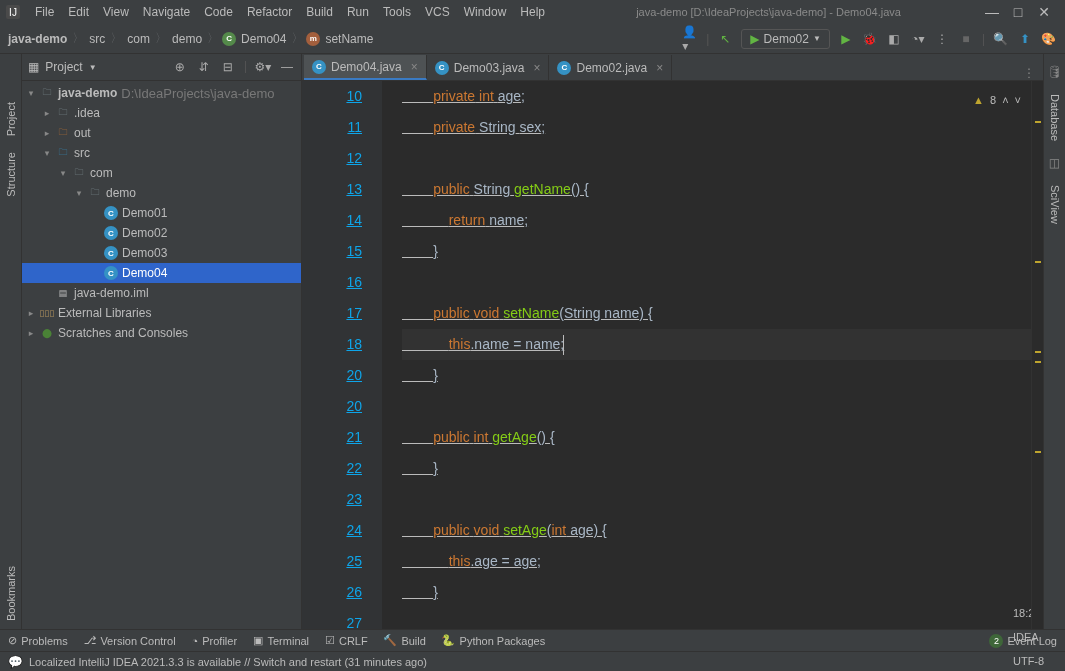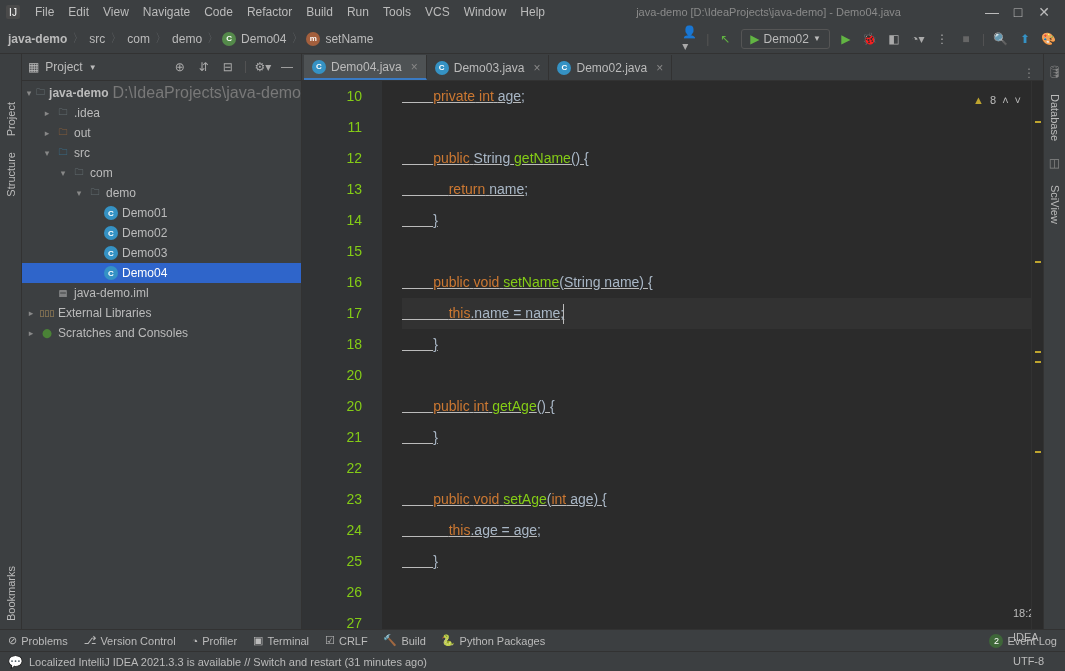--- a/index.html
+++ b/index.html
@@ -37,32 +37,32 @@
 .tree-row { display: flex; align-items: center; height: 20px; padding-left: 0; cursor: pointer; white-space: nowrap; }
 .tree-row.selected { background: #2f65ca; color: #fff; }
 .tree-arrow { width: 10px; display: inline-flex; justify-content: center; color: #888; font-size: 9px; }
 .tree-icon { width: 14px; height: 14px; display: inline-flex; align-items: center; justify-content: center; margin: 0 4px; border-radius: 2px; font-size: 9px; }
 .folder-icon { color: #87939a; }
 .folder-open { color: #87939a; }
 .folder-src { color: #3592c4; }
 .folder-out { color: #cc7832; }
 .java-cls { width: 14px; height: 14px; border-radius: 50%; background: #3592c4; color: #fff; font-size: 8px; font-weight: bold; }
 .tree-label { font-size: 12px; }
-.tree-path { color: #787878; font-size: 16px; margin-left: 4px; }
+.tree-path { color: #787878; font-size: 13px; margin-left: 4px; }
 
 .editor-area { flex: 1; display: flex; flex-direction: column; background: #2b2b2b; }
 .tabs { height: 27px; background: #3c3f41; display: flex; align-items: flex-end; border-bottom: 1px solid #323232; padding-left: 2px; }
 .tab { height: 25px; display: flex; align-items: center; padding: 0 8px; gap: 5px; background: #3c3f41; cursor: pointer; border-right: 1px solid #323232; }
 .tab.active { background: #4e5254; border-bottom: 2px solid #3a7bc4; }
 .tab-close { color: #888; font-size: 12px; margin-left: 4px; }
 .tab-java { width: 14px; height: 14px; border-radius: 50%; background: #3592c4; color: #fff; font-size: 8px; display: flex; align-items: center; justify-content: center; font-weight: bold; }
 .tabs-menu { margin-left: auto; margin-right: 8px; color: #888; cursor: pointer; }
 
 .editor { flex: 1; display: flex; position: relative; font-family: "Consolas", "Courier New", monospace; font-size: 14px; line-height: 31px; overflow: hidden; }
-.gutter { width: 80px; background: #313335; text-align: right; color: #84cc16; padding-right: 20px; user-select: none; position: relative; }
+.gutter { width: 80px; background: #313335; text-align: right; color: #0ea5e9; padding-right: 20px; user-select: none; position: relative; text-decoration: underline; }
 .ln { display: block; height: 31px; }
 .code { flex: 1; padding-left: 20px; position: relative; }
 .code-line { height: 31px; white-space: pre; text-decoration: underline; }
 .code-line.current { background: #323232; }
 .kw { color: #cc7832; }
 .method { color: #84cc16; }
 .ident { color: #a9b7c6; }
 .caret { display: inline-block; width: 1px; height: 20px; background: #bbbbbb; vertical-align: middle; margin-left: -1px; }
 
 .editor-top-right { position: absolute; top: 4px; right: 10px; display: flex; align-items: center; gap: 6px; color: #bbbbbb; font-size: 11px; }
@@ -276,20 +276,21 @@
           <span class="ln">27</span>
         </div>
       <div class="code" id="code">
         <div class="editor-top-right">
           <span class="warn-tri">▲</span>
           <span>8</span>
           <span>˄</span>
           <span>˅</span>
         </div>
       <div class="code-line">        <span class="kw">private</span> <span class="kw">int</span> <span class="ident">age</span><span class="ident">;</span></div>
+          <div class="code-line">        <span class="kw">private</span> <span class="ident">String</span> <span class="ident">sex</span><span class="ident">;</span></div>
           <div class="code-line"><span class="ident"></span></div>
           <div class="code-line">        <span class="kw">public</span> <span class="ident">String</span> <span class="method">getName</span><span class="ident">() {</span></div>
           <div class="code-line">            <span class="kw">return</span> <span class="ident">name</span><span class="ident">;</span></div>
           <div class="code-line">        <span class="ident">}</span></div>
           <div class="code-line"><span class="ident"></span></div>
           <div class="code-line">        <span class="kw">public</span> <span class="kw">void</span> <span class="method">setName</span><span class="ident">(String name) {</span></div>
           <div class="code-line current">            <span class="kw">this</span><span class="ident">.name = name;</span><span class="caret"></span></div>
           <div class="code-line">        <span class="ident">}</span></div>
           <div class="code-line"><span class="ident"></span></div>
           <div class="code-line">        <span class="kw">public</span> <span class="kw">int</span> <span class="method">getAge</span><span class="ident">() {</span></div>

